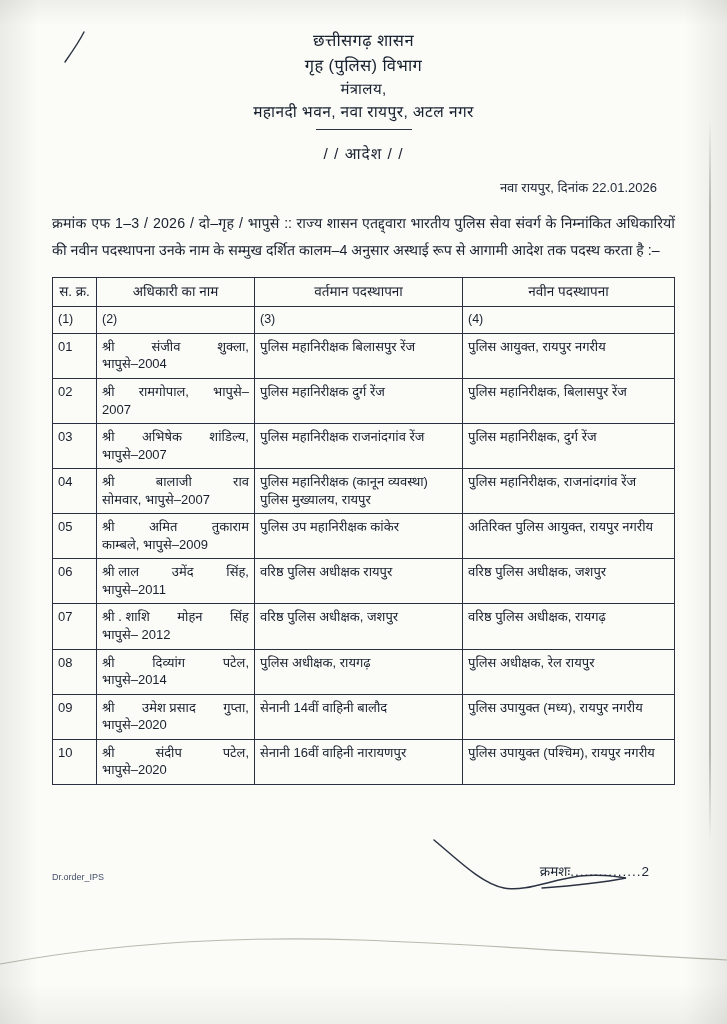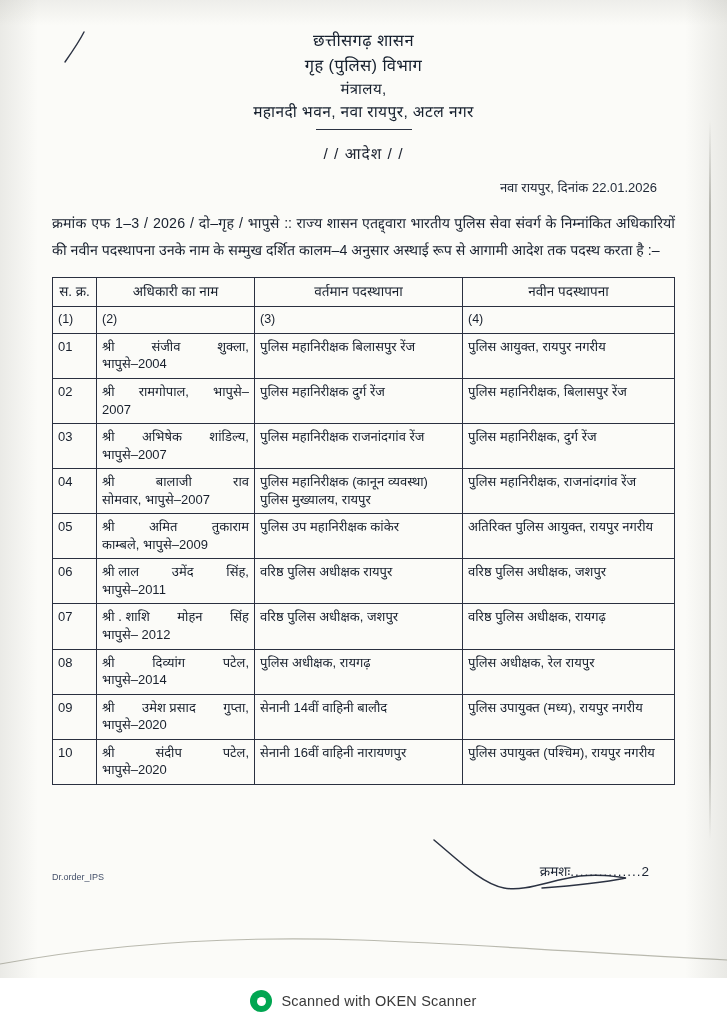--- a/index.html
+++ b/index.html
@@ -391,20 +391,14 @@
   <div class="contd">
     <span>क्रमशः</span><span class="dotted-tail">...............</span><span>2</span>
   </div>
 
   <svg class="bottom-curve" viewBox="0 0 727 46">
     <path d="M0 34 C120 12, 240 6, 360 10 C480 14, 600 24, 727 30" stroke="#b9b9ae" stroke-width="1.2" fill="none"></path>
   </svg>
 
   <div class="scan-shade"></div>
 
-  <div class="scanbar">
-    <span class="logo">
-        <span class="inner"></span>
-      </span>
-    <span class="txt">Scanned with OKEN Scanner</span>
-  </div>
 
 </div>
 
 </body></html>

